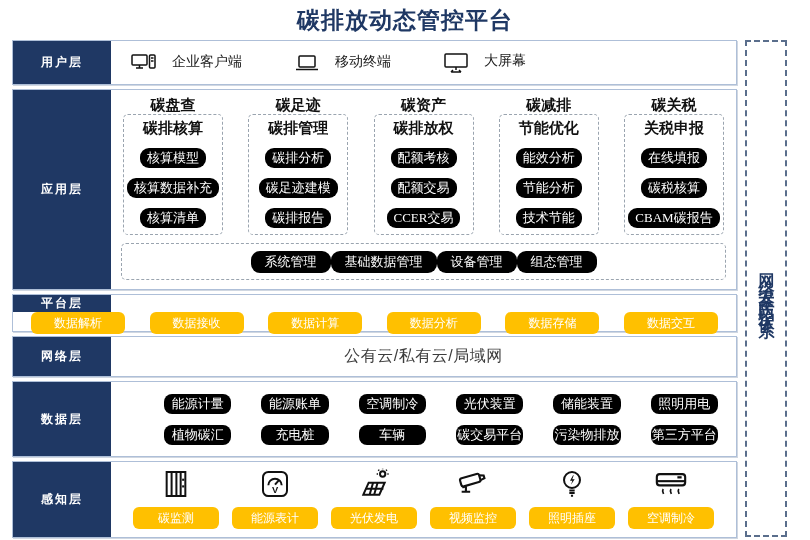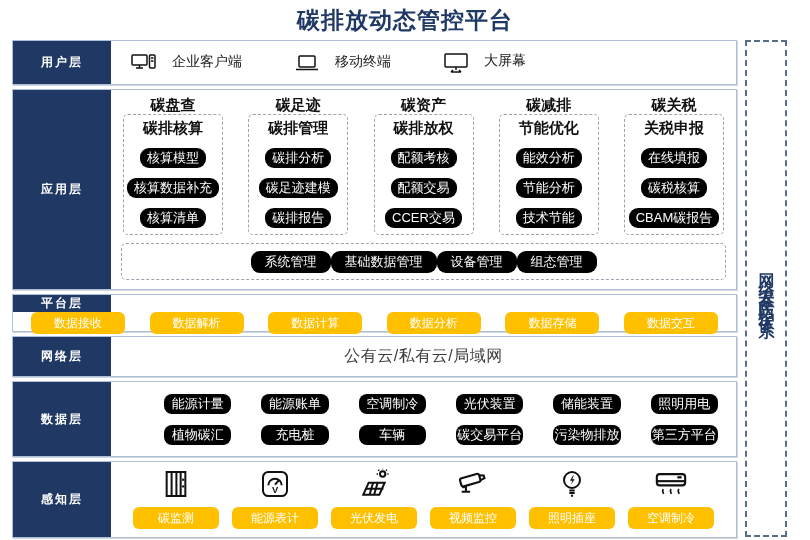--- a/index.html
+++ b/index.html
@@ -24,21 +24,21 @@
   .uicon svg { display:block; }
 
   
   .row-app { top:89px; height:201px; }
   .app-content { padding:5px 10px 0; display:flex; flex-direction:column; }
   .app-columns { display:flex; justify-content:space-between; padding:0 2px; }
   .app-col { width:100px; text-align:center; }
   .app-col-header { font-size:15px; font-weight:bold; color:#111; height:19px; line-height:19px; }
   .app-col-box { border:1.6px dashed #9AA4AF; border-radius:5px; height:121px;
                  padding:4px 3px 6px; display:flex; flex-direction:column;
-                 align-items:center; justify-content:space-between; }
+                 align-items:center; justify-content:space-between;font-family:Liberation Serif, serif; }
   .app-col-sub { font-size:15px; font-weight:bold; color:#111; }
   .chip-navy { display:inline-block; background:#000000; color:#fff; font-size:13px;
                line-height:14px; padding:3px 7px; border-radius:9px; white-space:nowrap; }
   .app-common-box { margin-top:8px; border:1.6px dashed #9AA4AF; border-radius:5px;
                     height:37px; display:flex; align-items:center; justify-content:center; }
   .app-common-box .chip-navy { padding:4px 14px; }
 
   
   .row-platform { top:294px; height:38px;flex-direction:column; }
   .platform-content { display:flex; align-items:center; justify-content:space-between; padding:0 18px; }
@@ -173,22 +173,22 @@
         <span class="chip-navy">基础数据管理</span>
         <span class="chip-navy">设备管理</span>
         <span class="chip-navy">组态管理</span>
       </div>
     </div>
   </div>
 
   <div class="row row-platform">
     <div class="layer-label">平台层</div>
     <div class="row-content platform-content">
+      <span class="chip-yellow">数据解析</span>
       <span class="chip-yellow">数据接收</span>
-      <span class="chip-yellow">数据解析</span>
       <span class="chip-yellow">数据计算</span>
       <span class="chip-yellow">数据分析</span>
       <span class="chip-yellow">数据存储</span>
       <span class="chip-yellow">数据交互</span>
     </div>
   </div>
 
   <div class="row row-network">
     <div class="layer-label">网络层</div>
     <div class="row-content network-content">公有云/私有云/局域网</div>

